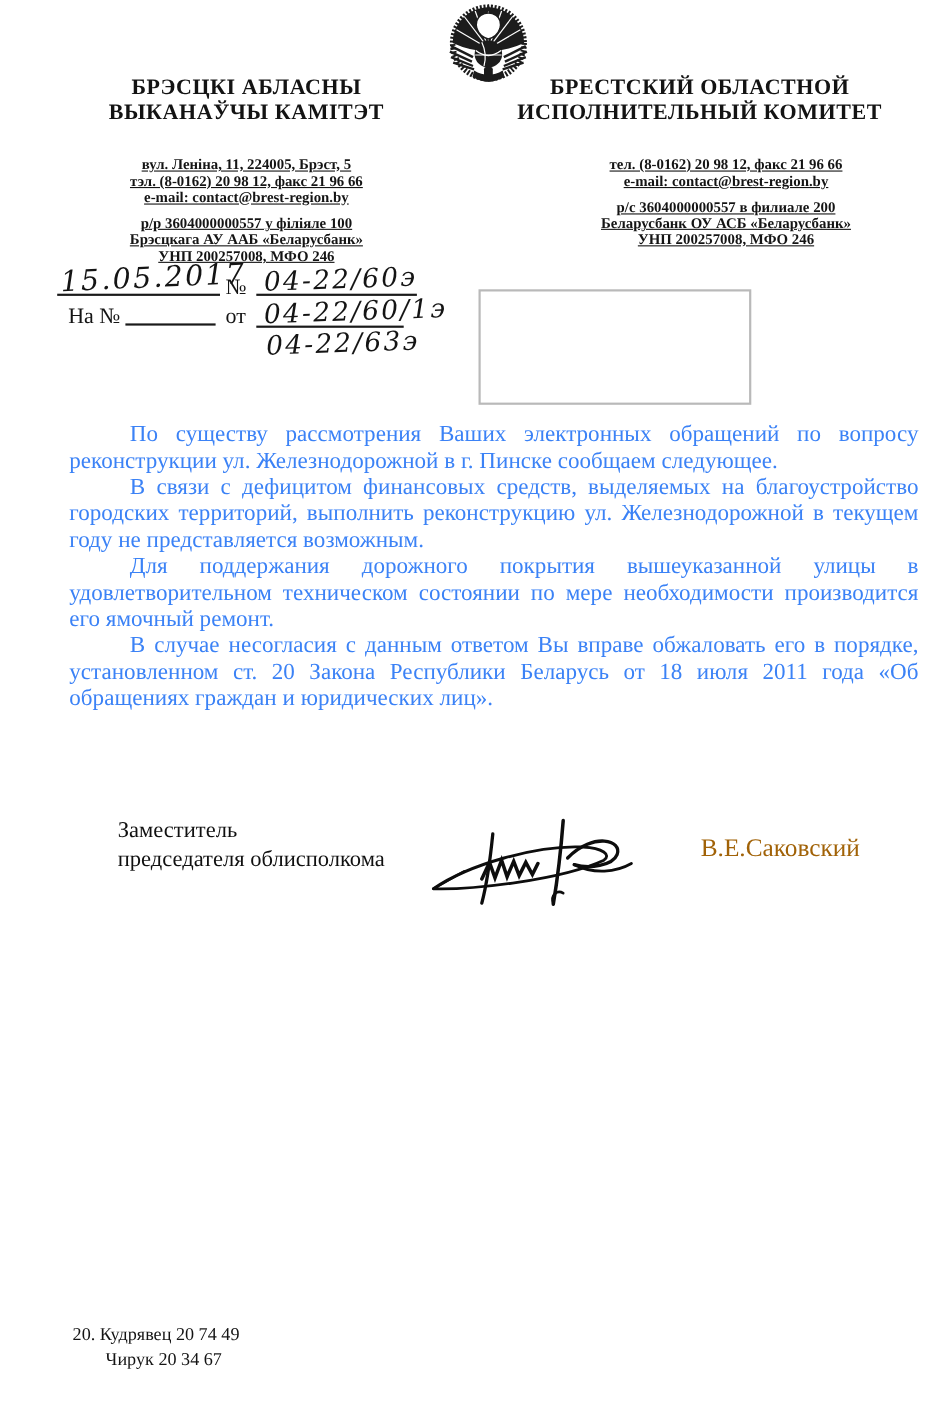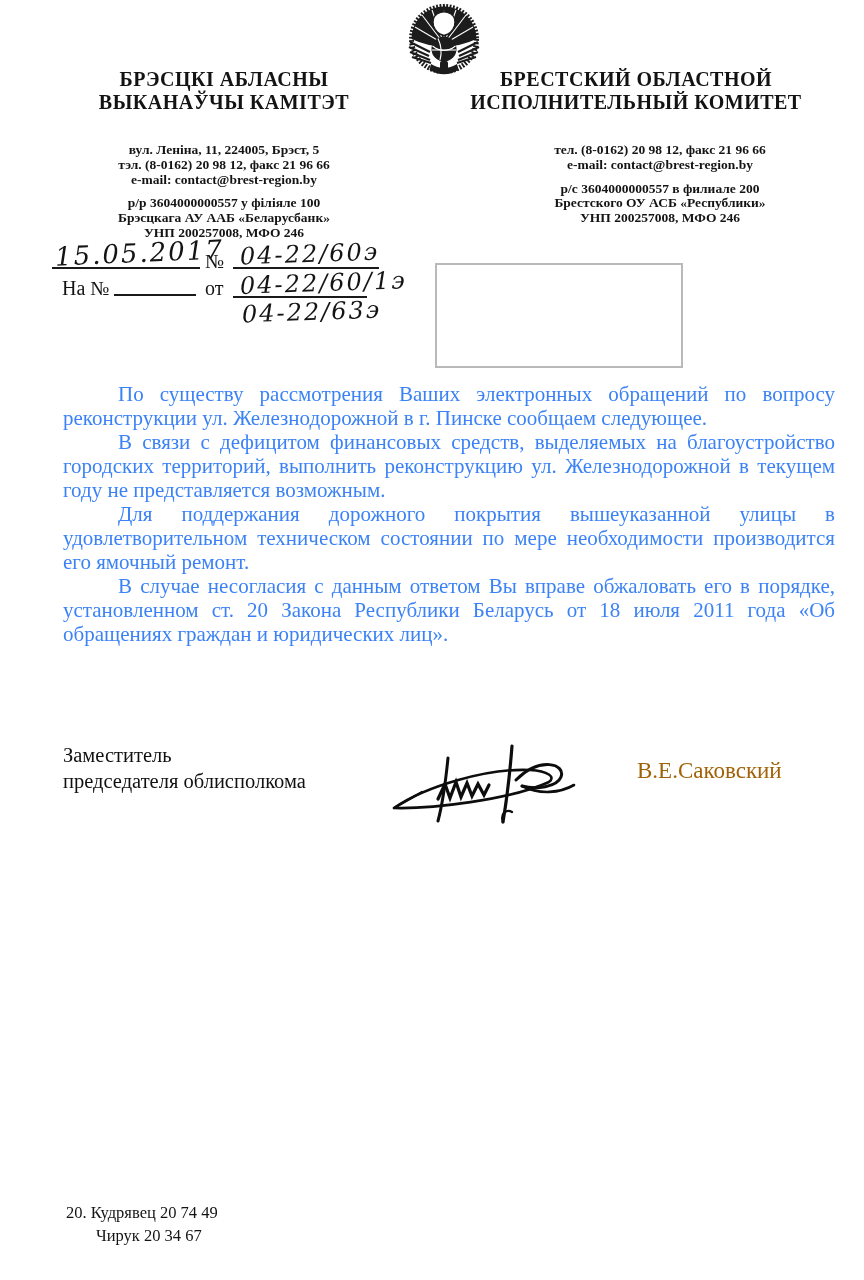--- a/index.html
+++ b/index.html
@@ -12,20 +12,21 @@
 
   
   .org-title {
     font-weight:700; font-size:20px; line-height:23px; text-align:center;
     letter-spacing:0.5px; color:#131313;
   }
   
   .addr {
     font-weight:700; font-size:13.5px; line-height:14.8px; text-align:center;
     color:#141414;
+    text-decoration:underline;
   }
   .addr .gap { height:9px; }
 
   
   .printed-label { font-size:20px; color:#141414; }
   .hw {
     font-family:"DejaVu Serif",serif; font-style:italic; color:#141414;
     white-space:nowrap;
   }
   .hw-date { font-size:26px; letter-spacing:2px; transform:rotate(-2.5deg); }
@@ -35,21 +36,21 @@
   .stamp-box { border:2px solid #b9b9b9; background:#ffffff; }
 
   
   .body-text {
     font-size:21px; line-height:24px; text-align:justify; color:#3b82f6;
     width:772px;
   }
   .body-text p { margin:0; text-indent:55px; }
 
   
-  .sig-title { font-size:20.5px; line-height:26px; color:#101010; }
+  .sig-title { font-size:20.5px; line-height:26px; color:#101010;margin-left:44px; }
   .sig-name  { font-size:23px; color:#a16207; }
 
   
   .footer-line { font-size:16.5px; line-height:23px; color:#141414; }
 </style>
 </head>
 <body>
 
 <div class="page">
 
@@ -112,21 +113,21 @@
     <div class="gap"></div>
     <div>р/р 3604000000557 у філіяле 100</div>
     <div>Брэсцкага АУ ААБ «Беларусбанк»</div>
     <div>УНП 200257008, МФО 246</div>
   </div>
   <div class="abs addr" style="left:478px; top:143px; width:364px;">
     <div>тел. (8-0162) 20 98 12, факс 21 96 66</div>
     <div>e-mail: contact@brest-region.by</div>
     <div class="gap"></div>
     <div>р/с 3604000000557 в филиале 200</div>
-    <div>Брестского ОУ АСБ «Республики»</div>
+    <div>Беларусбанк ОУ АСБ «Беларусбанк»</div>
     <div>УНП 200257008, МФО 246</div>
   </div>
 
   <div class="abs hw hw-date" style="left:55px; top:238px;">15.05.2017</div>
   <div class="abs uline" style="left:52px; top:267px; width:148px;"></div>
 
   <div class="abs printed-label" style="left:205px; top:250px;">№</div>
   <div class="abs hw hw-num" style="left:240px; top:240px;">04-22/60э</div>
   <div class="abs uline" style="left:233px; top:267px; width:146px;"></div>
 

